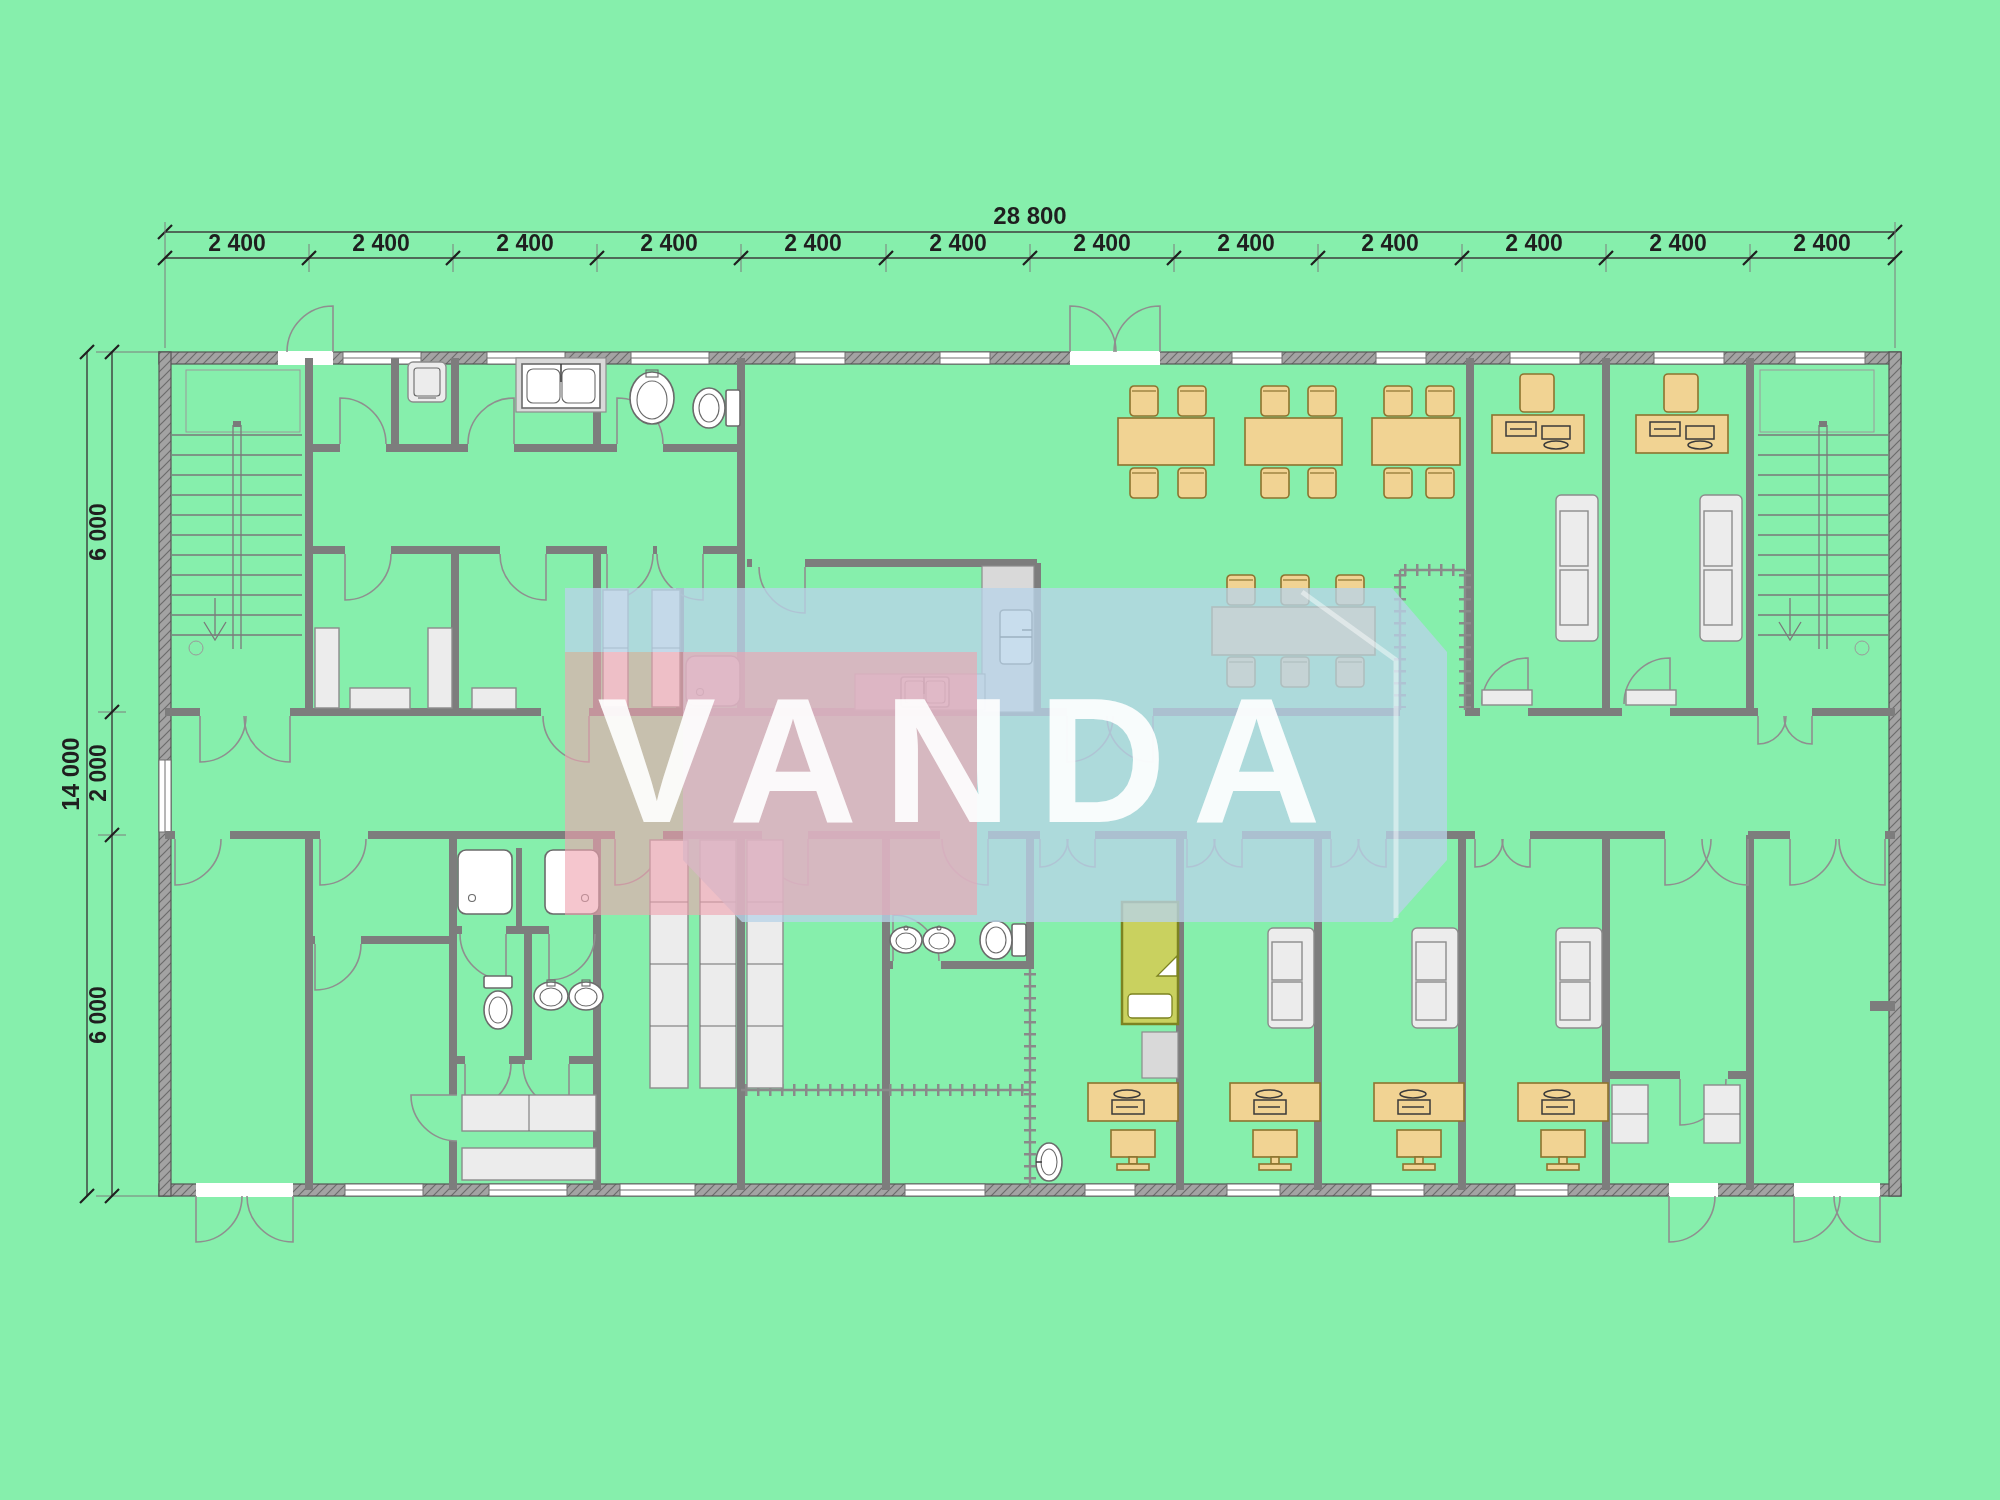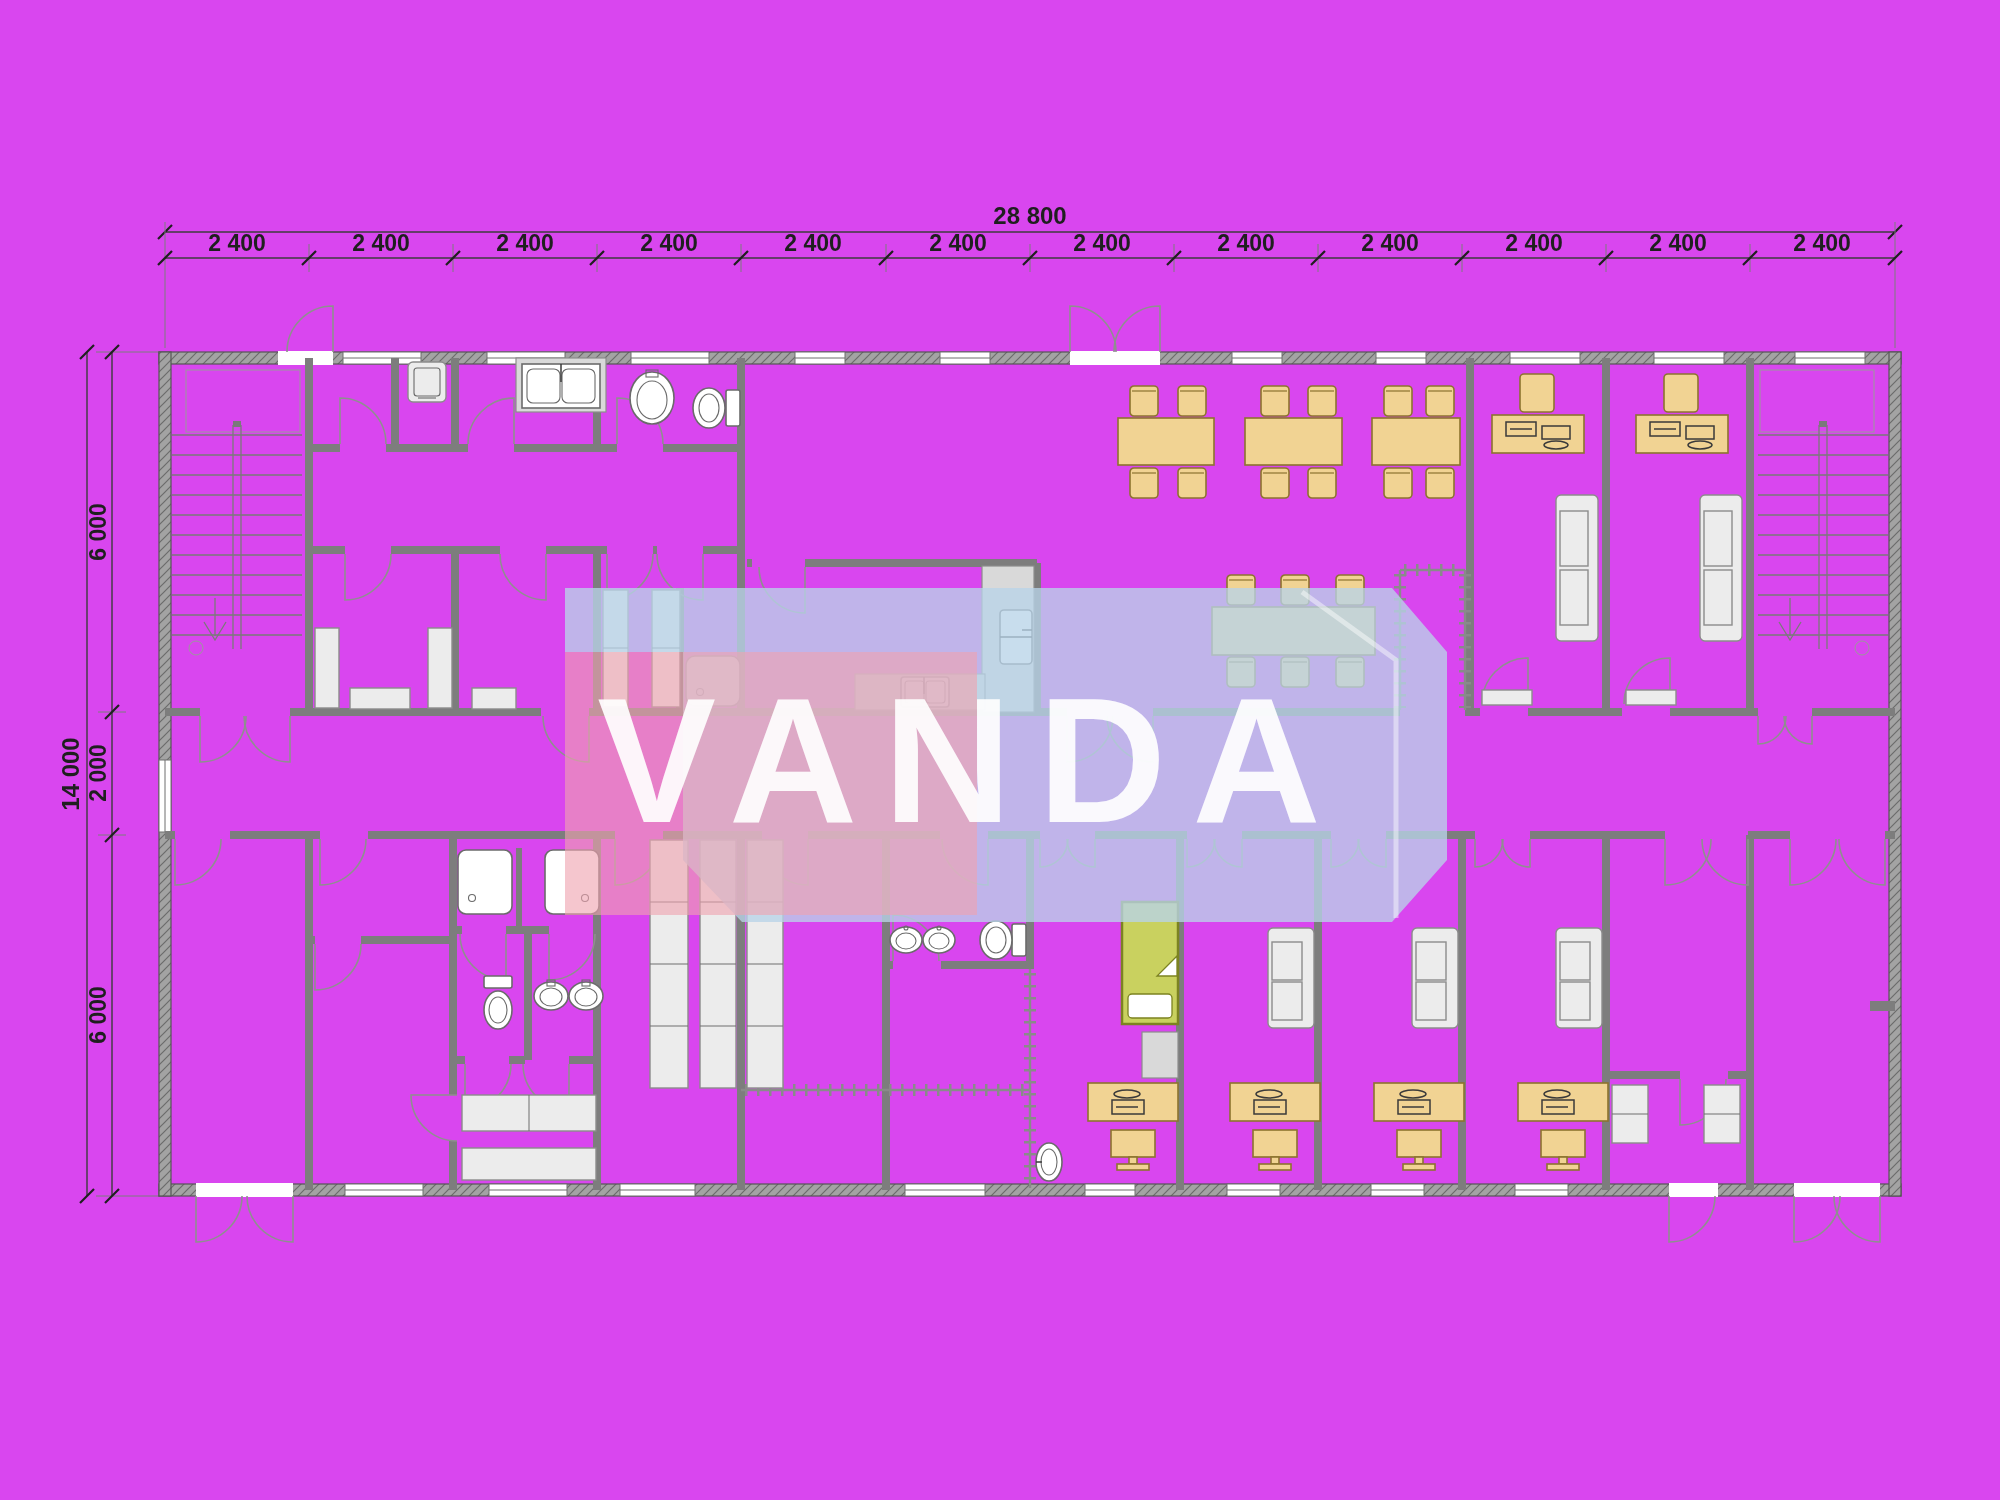--- a/index.html
+++ b/index.html
@@ -1,16 +1,16 @@
 <!DOCTYPE html>
 <html><head>
 <meta charset="utf-8">
 <style>
   html,body{margin:0;padding:0;background:#ffffff;}
-  .page{width:2000px;height:1500px;background:#d946ef;position:relative;font-family:"Liberation Sans",sans-serif;}
+  .page{width:2000px;height:1500px;background:#86efac;position:relative;font-family:"Liberation Sans",sans-serif;}
   svg{display:block;}
   .dimtxt{font:bold 23px "Liberation Sans",sans-serif;fill:#1f1f1f;}
   .dimtot{font:bold 24px "Liberation Sans",sans-serif;fill:#1f1f1f;}
   .dimline{stroke:#3c3c3c;stroke-width:1.4;fill:none;}
   .ext{stroke:#7c7c7c;stroke-width:1;fill:none;}
   .slash{stroke:#1f1f1f;stroke-width:2.2;fill:none;}
   .iw{stroke:none;}
   .ow{stroke:#555555;stroke-width:1.2;}
   .win{fill:#ffffff;stroke:#6f6f6f;stroke-width:1;}
   .winline{stroke:#6f6f6f;stroke-width:1;fill:none;}

